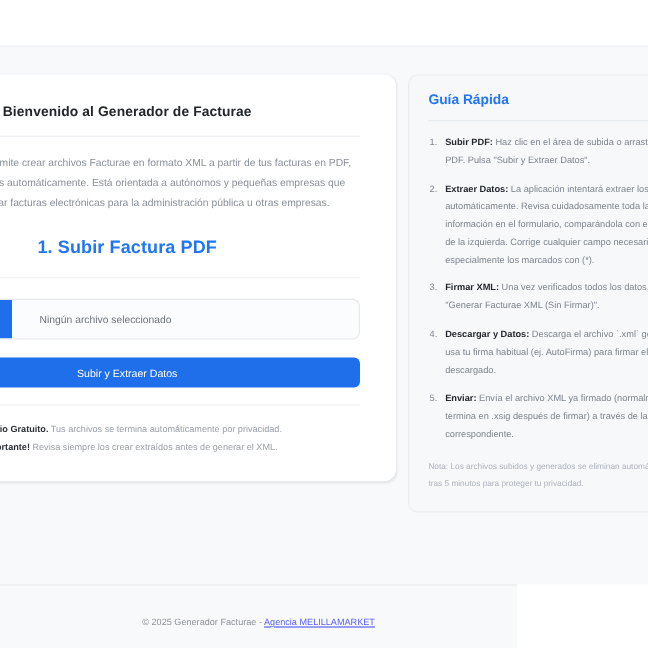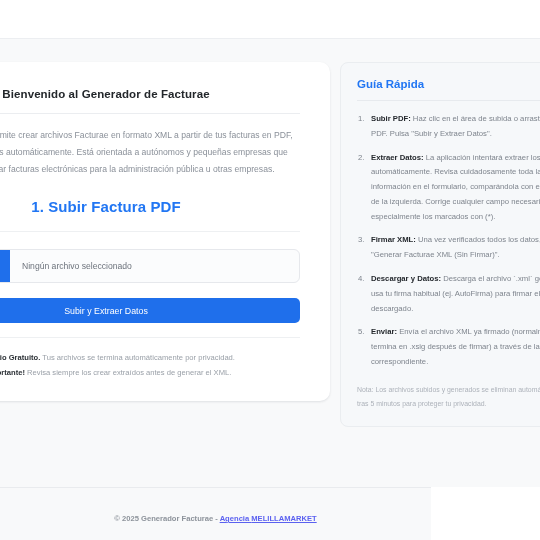--- a/index.html
+++ b/index.html
@@ -63,21 +63,21 @@
     color: #ffffff;
     font-size: 8.6px;
     height: 100%;
     display: flex; align-items: center; justify-content: center;
     padding: 0 11px;
     white-space: nowrap;
     flex: 0 0 auto;
     cursor: pointer;
   }
   .file-name {
-    font-size: 8.6px; color: #6d737c; padding-left: 12px; white-space: nowrap;
+    font-size: 8.6px; color: #6d737c; padding-left: 23px; white-space: nowrap;
   }
 
   .submit-btn {
     margin: 15px 0 0 0;
     width: 100%;
     height: 25px;
     background: #1f6feb;
     border: none; border-radius: 5px;
     color: #ffffff;
     font-size: 8.8px;
@@ -124,21 +124,20 @@
   .guide-note {
     font-size: 6.9px; line-height: 2.0; color: #adb2ba;
     padding-top: 4px;
   }
 
   
   .footer {
     position: absolute; left: 0; top: 487px; width: 431px; height: 53px;
     background: #f8f9fa;
     border-top: 1px solid #e9ebee;
-    font-weight: bold;
   }
   .footer-text {
     font-size: 7.6px; color: #8d939b; text-align: center; padding-top: 26px;
   }
   .footer-link { color: #5b61f0; text-decoration: underline; cursor: pointer; }
   .nowrap { white-space: nowrap; }
 </style>
 </head>
 <body>
 

